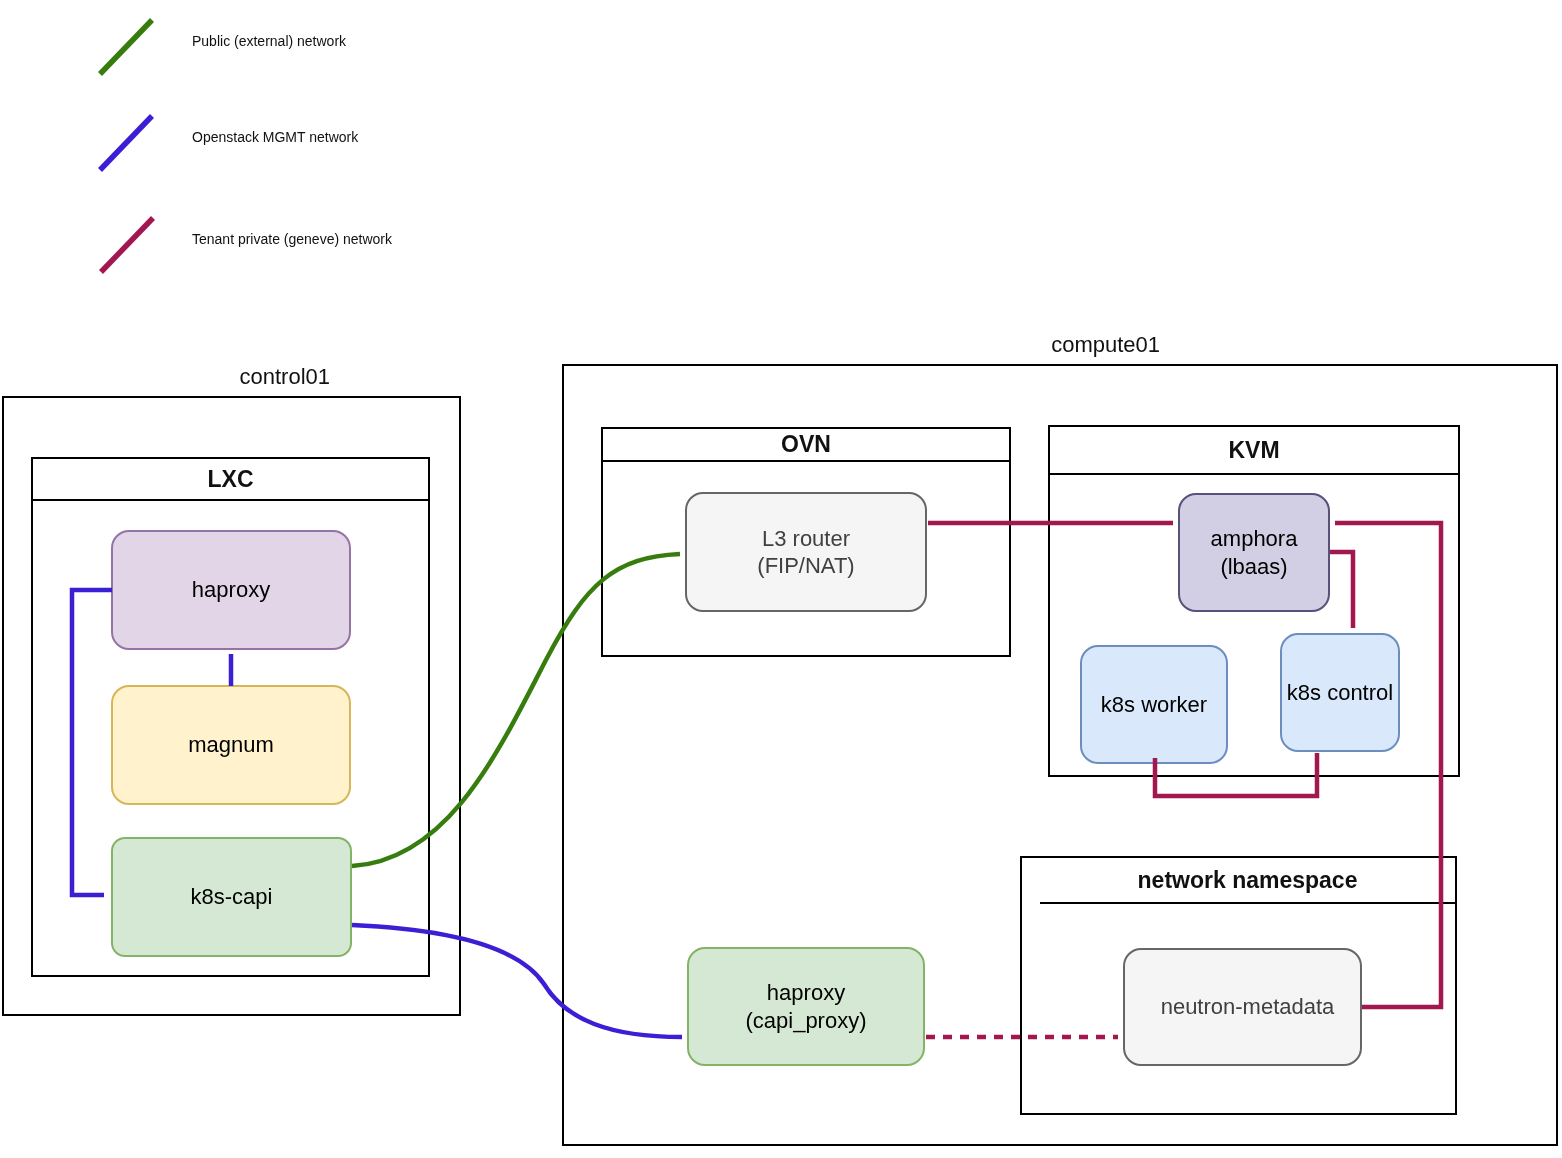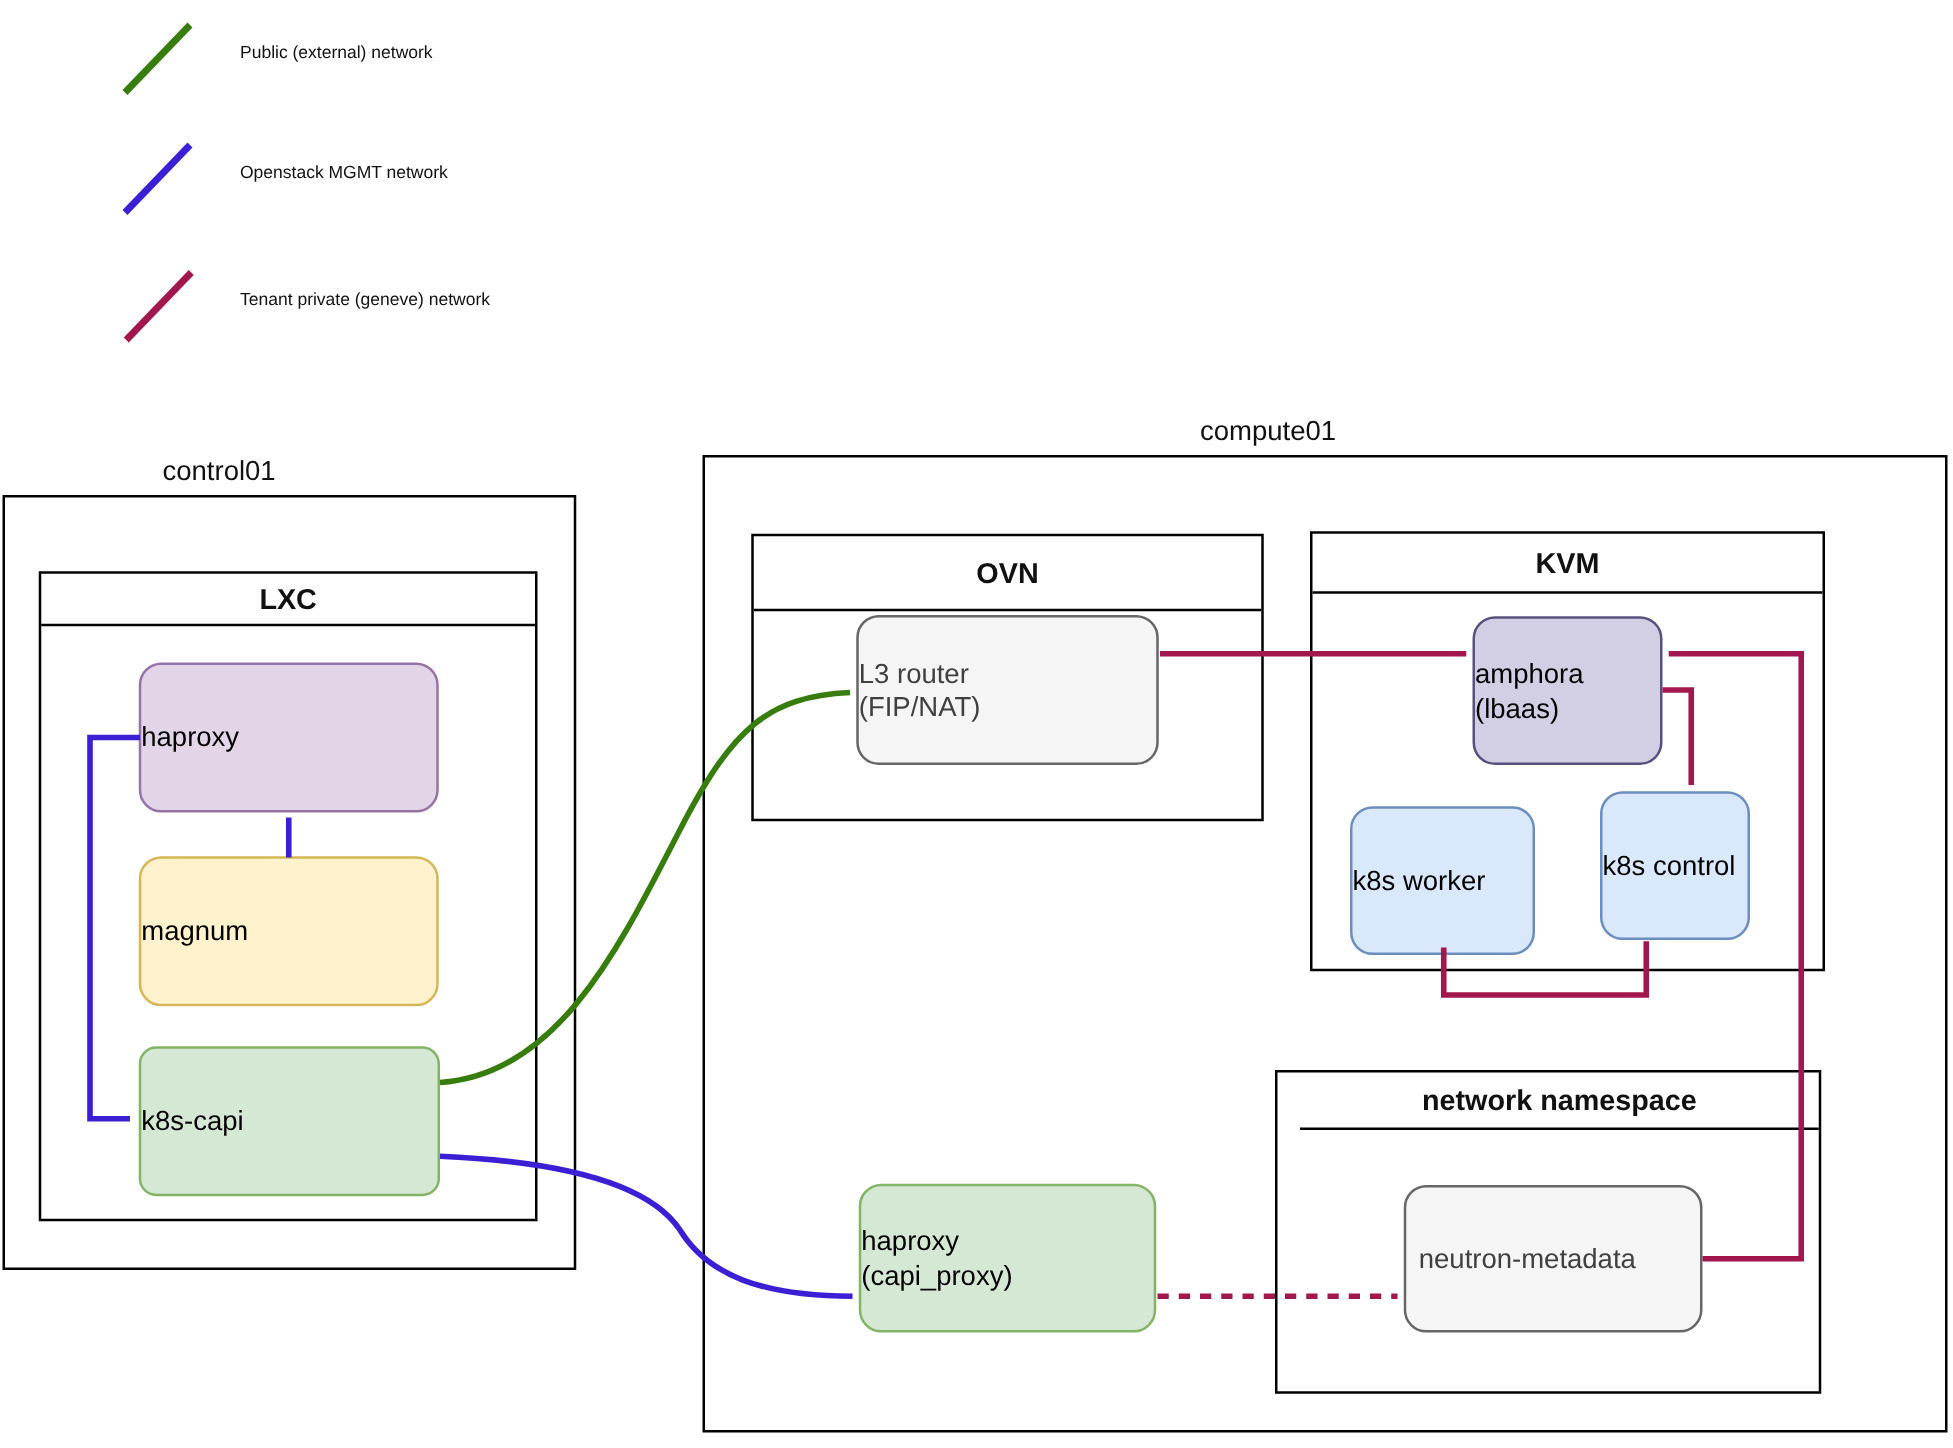--- a/index.html
+++ b/index.html
@@ -7,26 +7,26 @@
     position:relative;width:1562px;height:1158px;background:#ffffff;
     font-family:"Liberation Sans",sans-serif;color:#111;overflow:hidden;
   }
   
   .group{position:absolute;border:2px solid #000;background:#fff;box-sizing:border-box;}
   .group-titlebar{
     display:flex;align-items:center;justify-content:center;
     border-bottom:2px solid #000;font-weight:bold;font-size:23px;box-sizing:border-box;
   }
   .float-title{
-    position:absolute;text-align:left;font-size:22px;color:#111;
+    position:absolute;text-align:right;font-size:22px;color:#111;
   }
   
   .node{
     position:absolute;border:2px solid;border-radius:18px;box-sizing:border-box;
-    display:flex;flex-direction:column;align-items:flex-start;justify-content:center;
+    display:flex;flex-direction:column;align-items:center;justify-content:center;
     font-size:22px;line-height:1.25;text-align:center;
   }
   
   .legend-label{position:absolute;font-size:14px;color:#111;white-space:nowrap;}
   
   svg.edges{position:absolute;left:0;top:0;width:1562px;height:1158px;
     pointer-events:none;z-index:20;overflow:visible;}
   svg.edges path{fill:none;}
 </style>
 </head>
@@ -55,21 +55,21 @@
     <span>magnum</span>
   </div>
 
   <div class="node" style="left: 111px; top: 837px; width: 241px; height: 120px; background-color: rgb(213, 232, 212); border-color: rgb(130, 179, 102); color: rgb(0, 0, 0); border-radius: 14px;">
     <span>k8s-capi</span>
   </div>
 
   <div class="group" style="left:562px;top:364px;width:996px;height:782px;"></div>
 
   <div class="group" style="left:601px;top:427px;width:410px;height:230px;">
-    <div class="group-titlebar" style="height:60px;">OVN</div>
+    <div class="group-titlebar" style="height:33px;">OVN</div>
   </div>
 
   <div class="node" style="left: 685px; top: 492px; width: 242px; height: 120px; background-color: rgb(245, 245, 245); border-color: rgb(102, 102, 102); color: rgb(64, 64, 64);">
     <span>L3 router</span>
     <span>(FIP/NAT)</span>
   </div>
 
   <div class="group" style="left:1048px;top:425px;width:412px;height:352px;">
     <div class="group-titlebar" style="height:48px;">KVM</div>
   </div>

